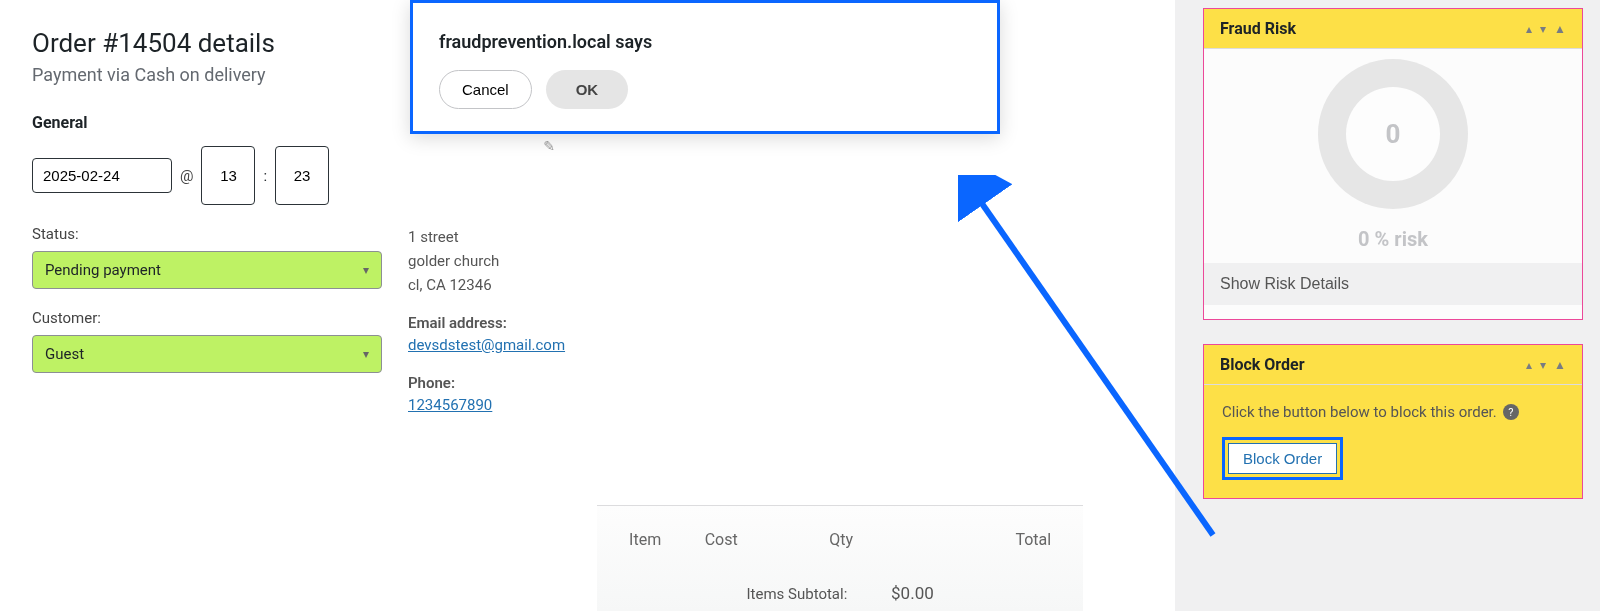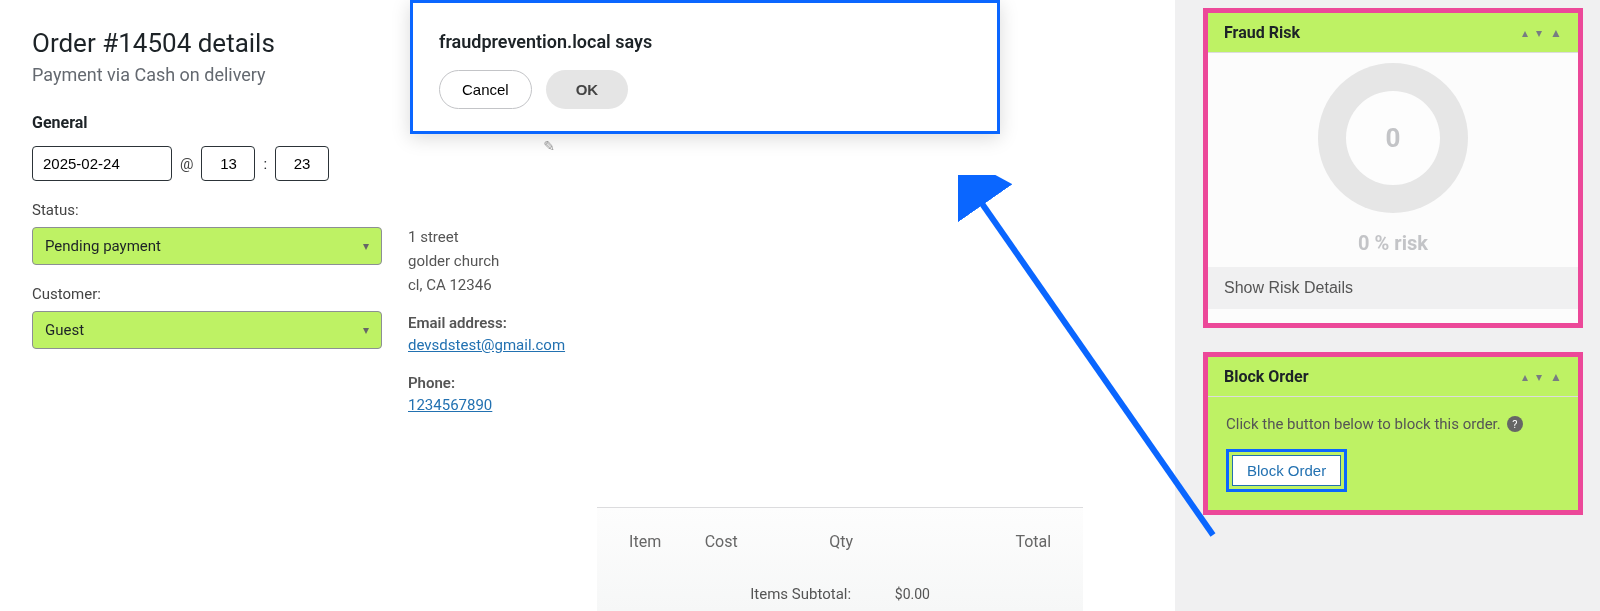--- a/index.html
+++ b/index.html
@@ -34,21 +34,21 @@
   .payment-sub { font-size: 18px; color: #646970; margin-bottom: 28px; }
   .section-heading { font-size: 16px; font-weight: 700; margin-bottom: 14px; }
   .field-label { font-size: 15px; color: #444; margin-bottom: 8px; }
   .date-row { display: flex; align-items: center; gap: 8px; margin-bottom: 20px; }
   .date-main {
     border: 1px solid #2c3338; border-radius: 4px; padding: 8px 10px;
     width: 140px; font-size: 15px; background:#fff;
   }
   .at-sym { font-size: 15px; color: #444; }
   .time-box {
-    border: 1px solid #2c3338; border-radius: 4px; padding: 8px 10px;
+    border: 1px solid #2c3338; border-radius: 4px; padding: 20px 10px;
     width: 54px; text-align: center; font-size: 15px; background:#fff;
   }
   .colon { font-size: 15px; }
   .select-box {
     border: 1px solid #8c8f94; border-radius: 4px; width: 350px;
     padding: 9px 12px; font-size: 15px; display:flex;
     justify-content: space-between; align-items: center;
     margin-bottom: 20px; background:#bef264; cursor:pointer;
   }
   .chev { color:#666; font-size:12px; }
@@ -68,26 +68,26 @@
     padding: 24px 32px 8px 32px;
     background: linear-gradient(#fdfdfd, #f6f7f7);
     margin-top: auto;
   }
   .items-header { display:flex; color:#666; font-size:16px; }
   .ih-item { flex:1; }
   .ih-cost { width:120px; text-align:center; }
   .ih-qty  { width:120px; text-align:center; }
   .ih-total{ width:150px; text-align:right; }
   .subtotal-row { text-align:center; color:#555; font-size:15px; padding-top:34px; }
-  .subtotal-row .price { margin-left:40px; font-size:14px; }
+  .subtotal-row .price { margin-left:40px; font-size:17px; }
 
   
   .sidebar { width: 380px; margin-left: 28px; display:flex; flex-direction:column; gap:24px; padding-top:8px; }
   .box {
-    background:#bef264; border:5px solid #ec4899;
+    background:#fde047; border:1px solid #ec4899;
   }
   .box-header {
     display:flex; justify-content:space-between; align-items:center;
     padding:10px 16px; border-bottom:1px solid #dcdcde;
   }
   .box-title { font-size:16px; font-weight:700; }
   .box-controls { display:flex; gap:8px; }
   .box-controls span { color:#787c82; cursor:pointer; font-size:12px; line-height:1; }
   .box-body { padding: 18px; }
 

